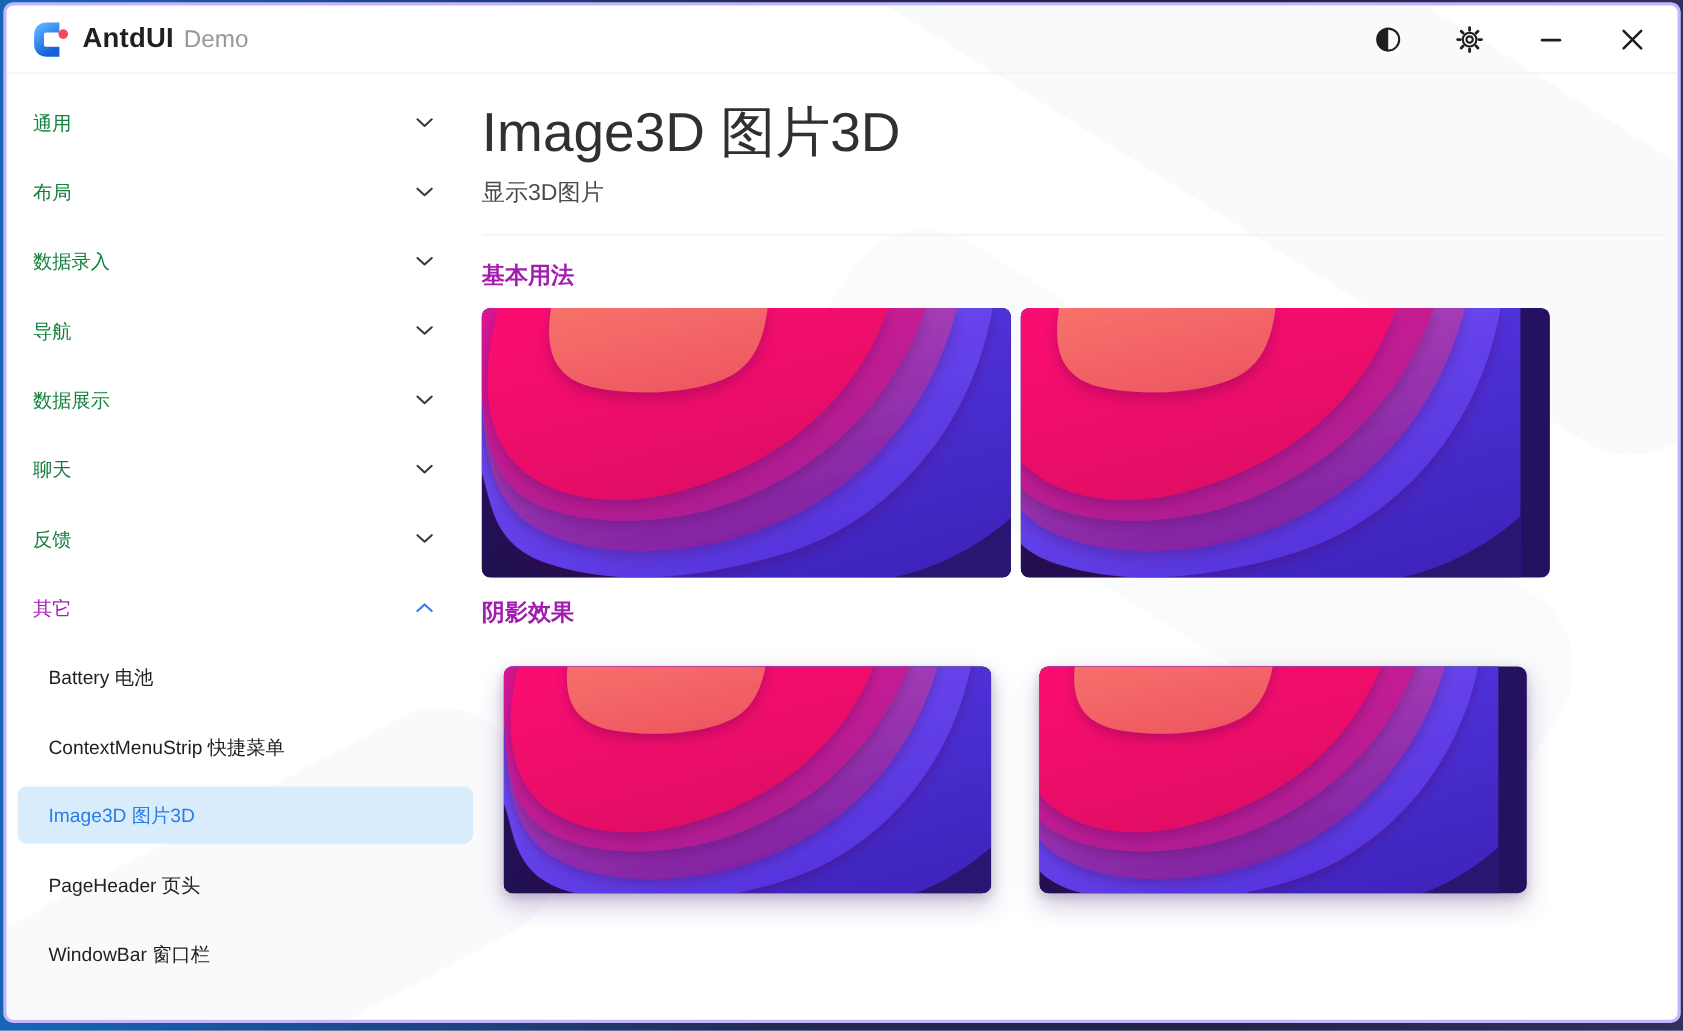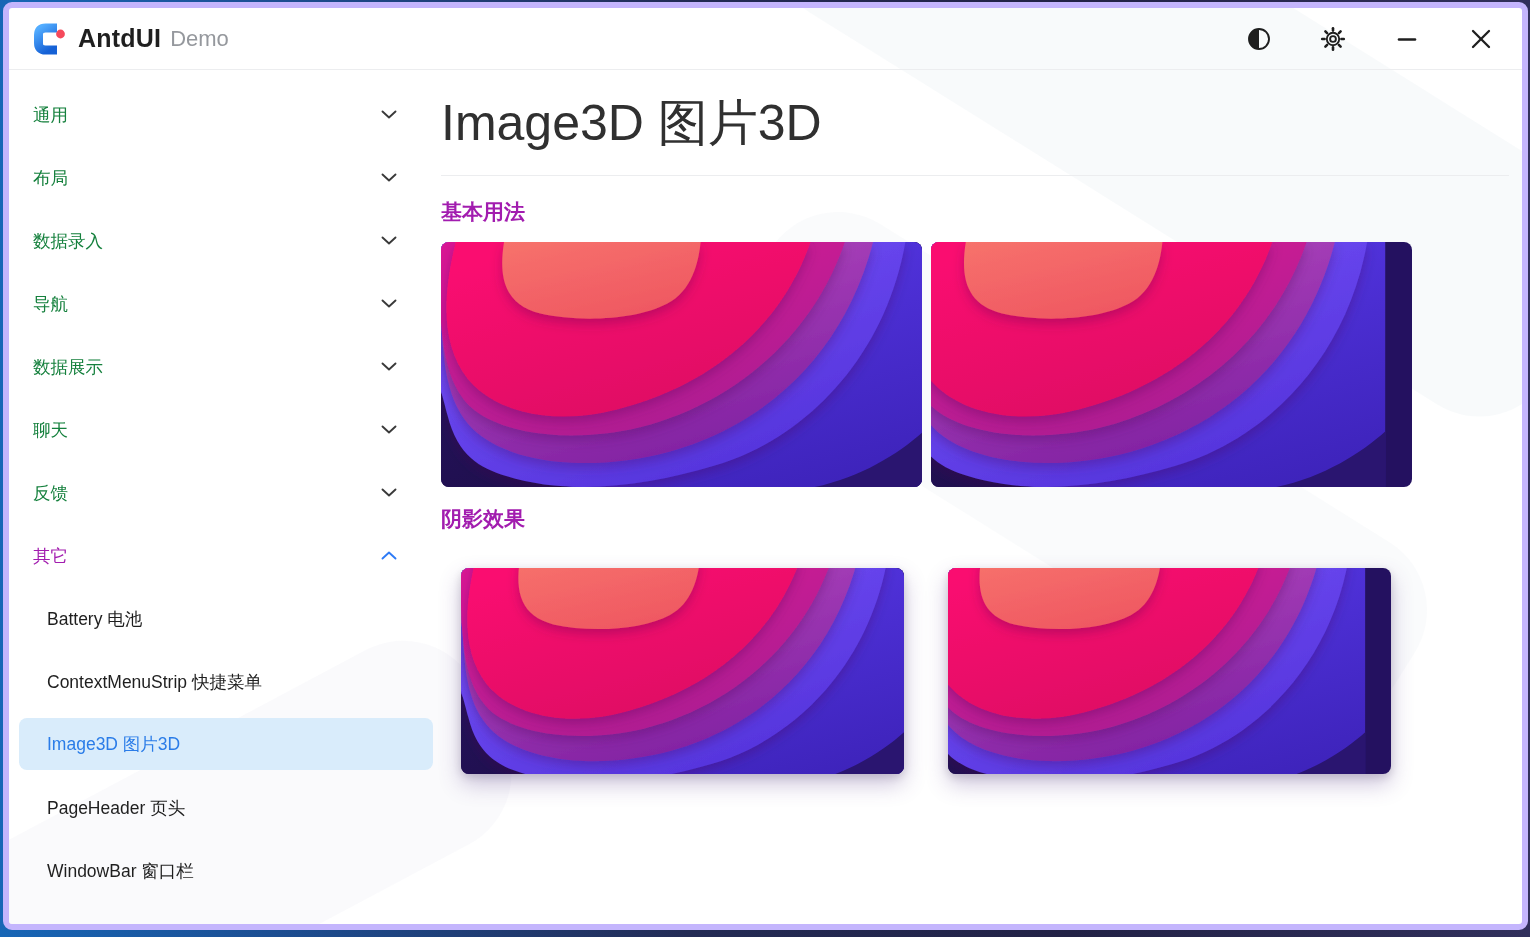--- a/index.html
+++ b/index.html
@@ -4,21 +4,21 @@
 <style>
   * { margin:0; padding:0; box-sizing:border-box; }
   html,body { width:1530px; height:937px; overflow:hidden; }
   body {
     font-family:"Liberation Sans","DejaVu Sans",sans-serif;
     background:linear-gradient(90deg,#1766B6 0%,#1C4E92 18%,#232B55 45%,#222246 70%,#31305C 100%);
     position:relative;
   }
   .window {
     position:absolute; left:3px; top:2px; right:2px; bottom:7px;
-    background:#ffffff; border-radius:9px; border:6px solid #c4b5fd;
+    background:#ffffff; border-radius:9px; border:3px solid #c4b5fd;
     overflow:hidden; display:flex; flex-direction:column;
   }
   
   .deco { position:absolute; background:#F3F5F8; opacity:.55; border-radius:80px; pointer-events:none; }
   .deco.d1 { width:900px; height:260px; right:-120px; top:-40px; transform:rotate(32deg); }
   .deco.d2 { width:760px; height:200px; right:60px; top:360px; transform:rotate(32deg); opacity:.4; }
   .deco.d3 { width:700px; height:220px; left:-180px; bottom:-60px; transform:rotate(-28deg); opacity:.45; }
 
   
   .titlebar {
@@ -232,20 +232,21 @@
       <div class="side-item sub">
         <span class="side-label">PageHeader 页头</span>
       </div>
       <div class="side-item sub">
         <span class="side-label">WindowBar 窗口栏</span>
       </div>
     </div>
 
     <div class="main">
       <div class="page-title">Image3D 图片3D</div>
+      <div class="page-subtitle">显示3D图片</div>
       <div class="divider"></div>
 
       <div class="section-title">基本用法</div>
       <div class="card-row">
         <div class="card basic">
           <svg viewBox="0 0 480 243" preserveAspectRatio="xMidYMid slice">
               <use href="#art3d"></use>
             </svg>
         </div>
         <div class="card basic">

